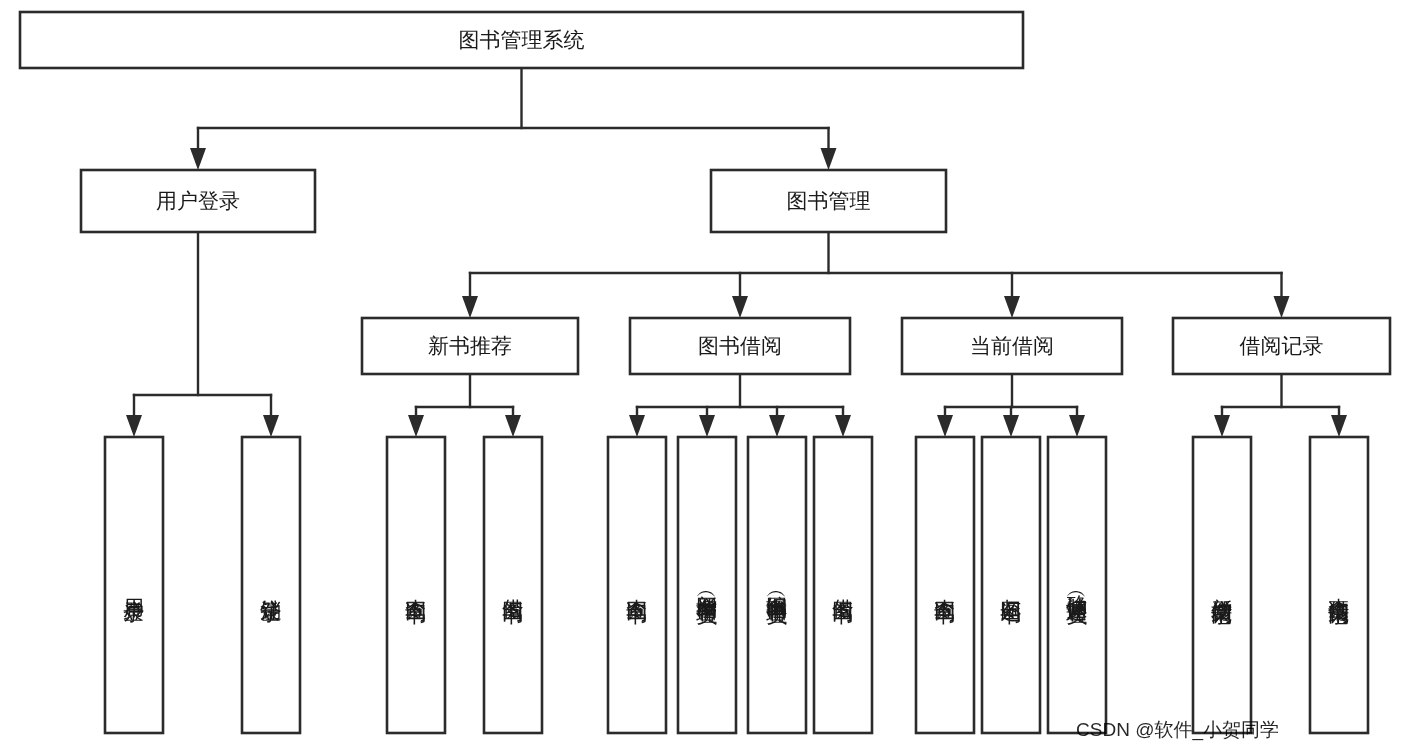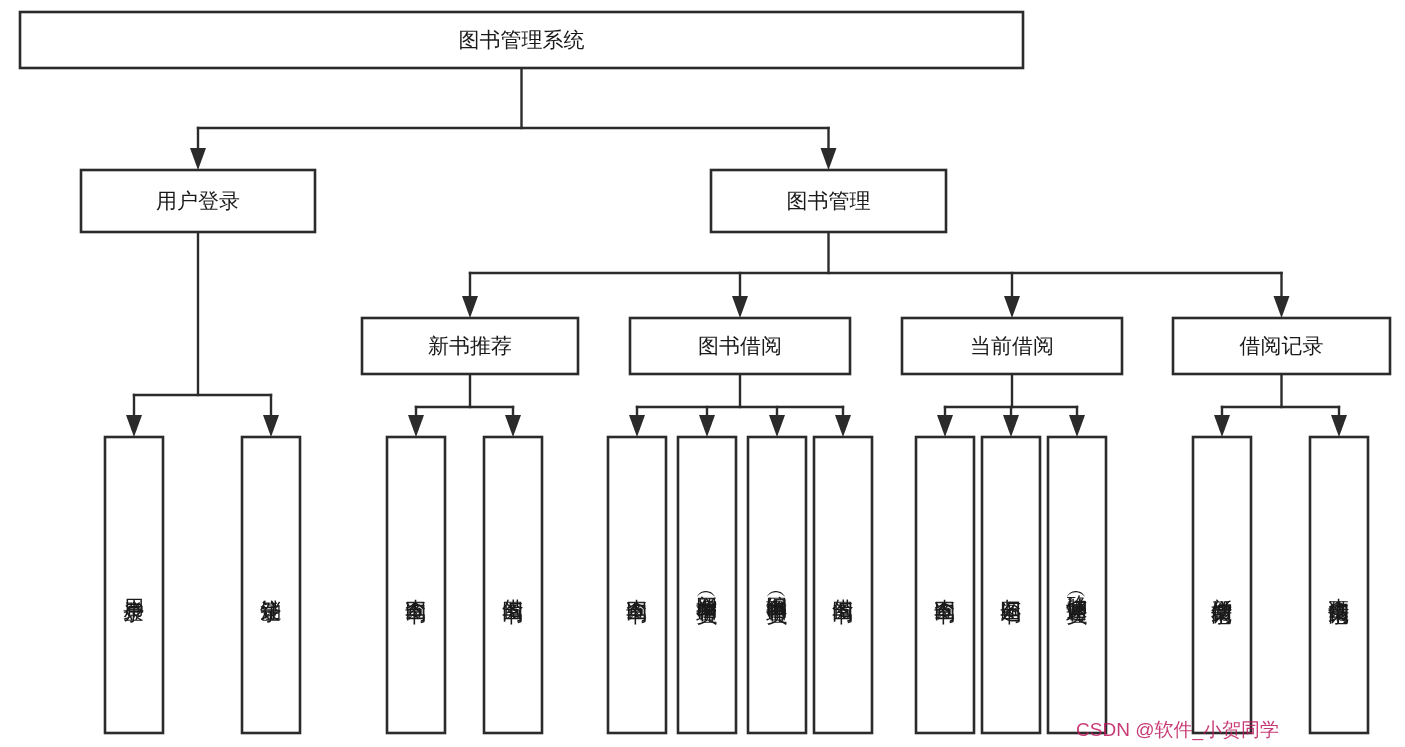--- a/index.html
+++ b/index.html
@@ -63,21 +63,21 @@
     justify-content: center;
     white-space: nowrap;
     pointer-events: none;
   }
   .watermark {
     position: absolute;
     right: 8px;
     bottom: 4px;
     font-family: "Liberation Sans", "DejaVu Sans", sans-serif;
     font-size: 19px;
-    color: #be185d;
+    color: #000000;
     white-space: nowrap;
     opacity: 0.85;
   }
 </style>
 </head>
 <body>
 
 <div id="diagram-root">
 
   <svg class="diagram-canvas" viewBox="0 0 1405 747" xmlns="http://www.w3.org/2000/svg">

